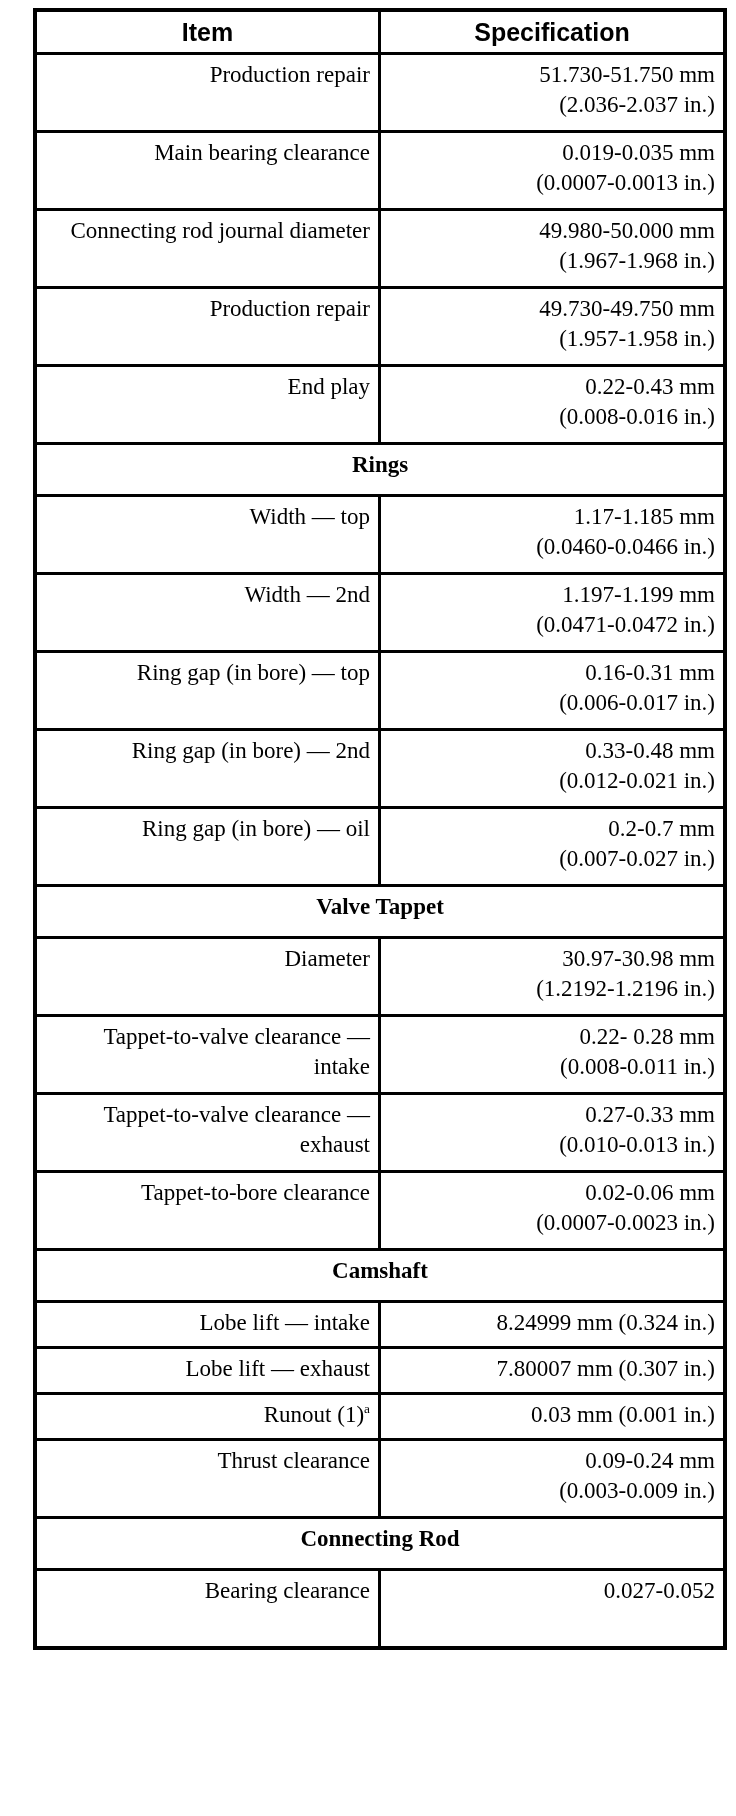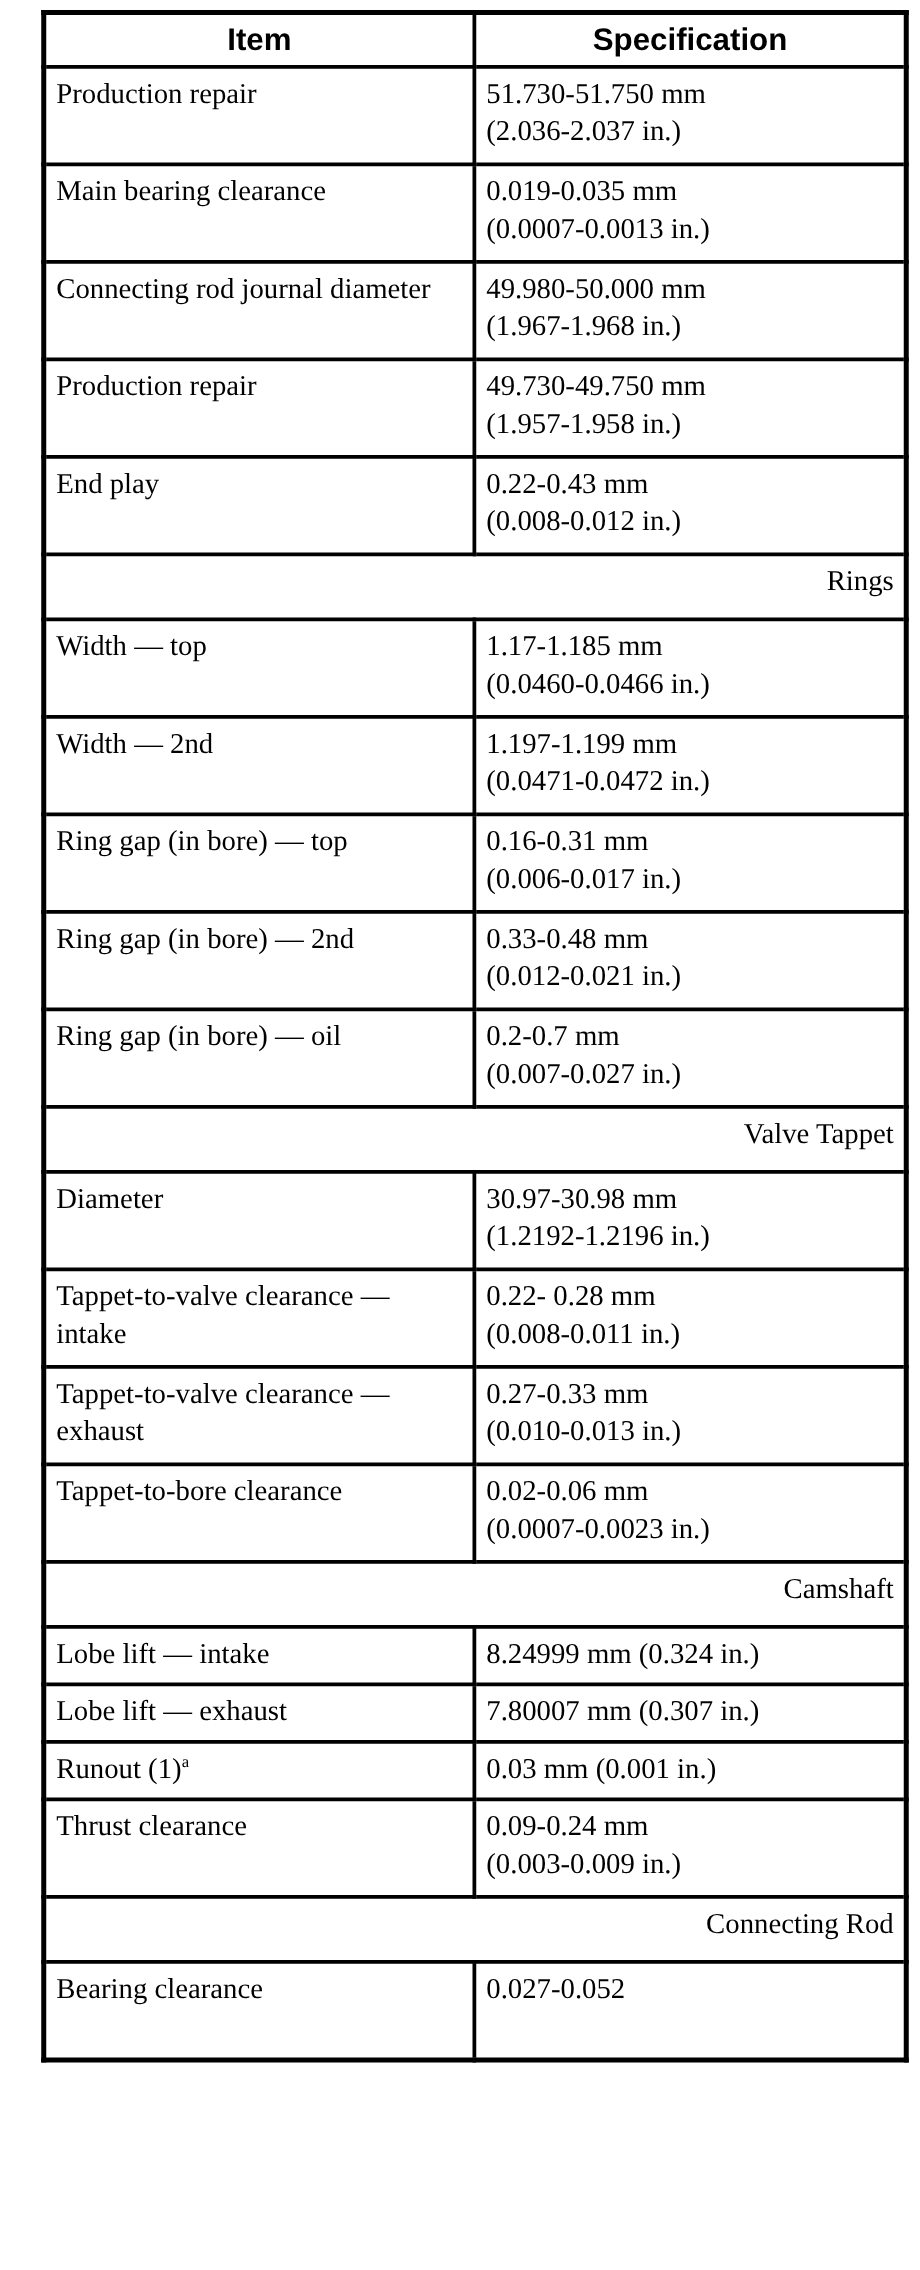--- a/index.html
+++ b/index.html
@@ -45,28 +45,28 @@
     font-family: "Liberation Serif", serif;
     font-size: 23px;
     color: #000000;
     vertical-align: top;
     padding: 5px 8px 4px 8px;
     line-height: 1.3;
   }
   tr.row-two  { height: 78px; }
   tr.row-one  { height: 46px; }
   tr.section-row { height: 52px; }
-  .item-cell { text-align: left; }
+  .item-cell { text-align: right; }
   .spec-cell { text-align: center; }
-  .spec-line { text-align: left; }
+  .spec-line { text-align: right; }
   .section-cell {
-    font-weight: normal;
+    font-weight: bold;
     font-size: 24px;
     padding-top: 9px;
-    text-align: right;
+    text-align: center;
   }
   sup.footnote {
     font-size: 0.58em;
     vertical-align: super;
     line-height: 0;
   }
 </style>
 </head>
 <body>
 
@@ -104,21 +104,21 @@
           <td class="item-cell">Production repair</td>
           <td class="spec-cell">
             <div class="spec-line">49.730-49.750 mm</div>
             <div class="spec-line">(1.957-1.958 in.)</div>
           </td>
         </tr>
         <tr class="row-two">
           <td class="item-cell">End play</td>
           <td class="spec-cell">
             <div class="spec-line">0.22-0.43 mm</div>
-            <div class="spec-line">(0.008-0.012 in.)</div>
+            <div class="spec-line">(0.008-0.016 in.)</div>
           </td>
         </tr>
         <tr class="section-row">
           <td colspan="2" class="section-cell">Rings</td>
         </tr>
         <tr class="row-two">
           <td class="item-cell">Width — top</td>
           <td class="spec-cell">
             <div class="spec-line">1.17-1.185 mm</div>
             <div class="spec-line">(0.0460-0.0466 in.)</div>

